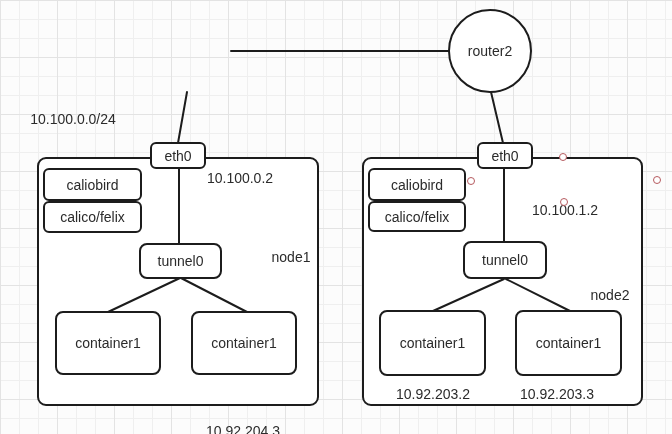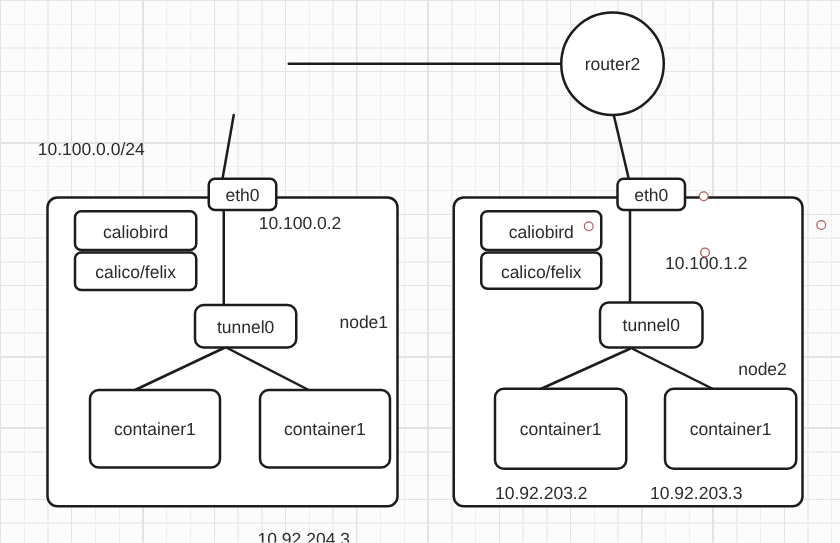--- a/index.html
+++ b/index.html
@@ -10,21 +10,21 @@
     background-color:#fcfcfc;
     background-image:
       repeating-linear-gradient(to right,#e3e3e3 0 1px,transparent 1px 57px),
       repeating-linear-gradient(to bottom,#e3e3e3 0 1px,transparent 1px 57px),
       repeating-linear-gradient(to right,#efefef 0 1px,transparent 1px 19px),
       repeating-linear-gradient(to bottom,#efefef 0 1px,transparent 1px 19px);
     color:#2b2b2b;font-size:14px;
   }
   .shape{position:absolute;background:#fff;border:2px solid #1c1c1c;}
   .node-box{border-radius:9px;z-index:1;}
-  .small-box{border-radius:6px;z-index:3;display:flex;align-items:center;justify-content:center;font-size:14px;margin-left:16px;}
+  .small-box{border-radius:6px;z-index:3;display:flex;align-items:center;justify-content:center;font-size:14px;}
   .round-box{border-radius:8px;}
   .router{border-radius:50%;z-index:3;display:flex;align-items:center;justify-content:center;font-size:14px;}
   svg.edges{position:absolute;left:0;top:0;z-index:2;}
   .lbl{position:absolute;z-index:3;white-space:nowrap;transform:translateX(-50%);font-size:14px;color:#2b2b2b;}
   .handle{position:absolute;width:8px;height:8px;border-radius:50%;background:#fff;border:1.5px solid #b65a5f;z-index:4;}
 </style>
 </head>
 <body>
 
 <div id="canvas">

